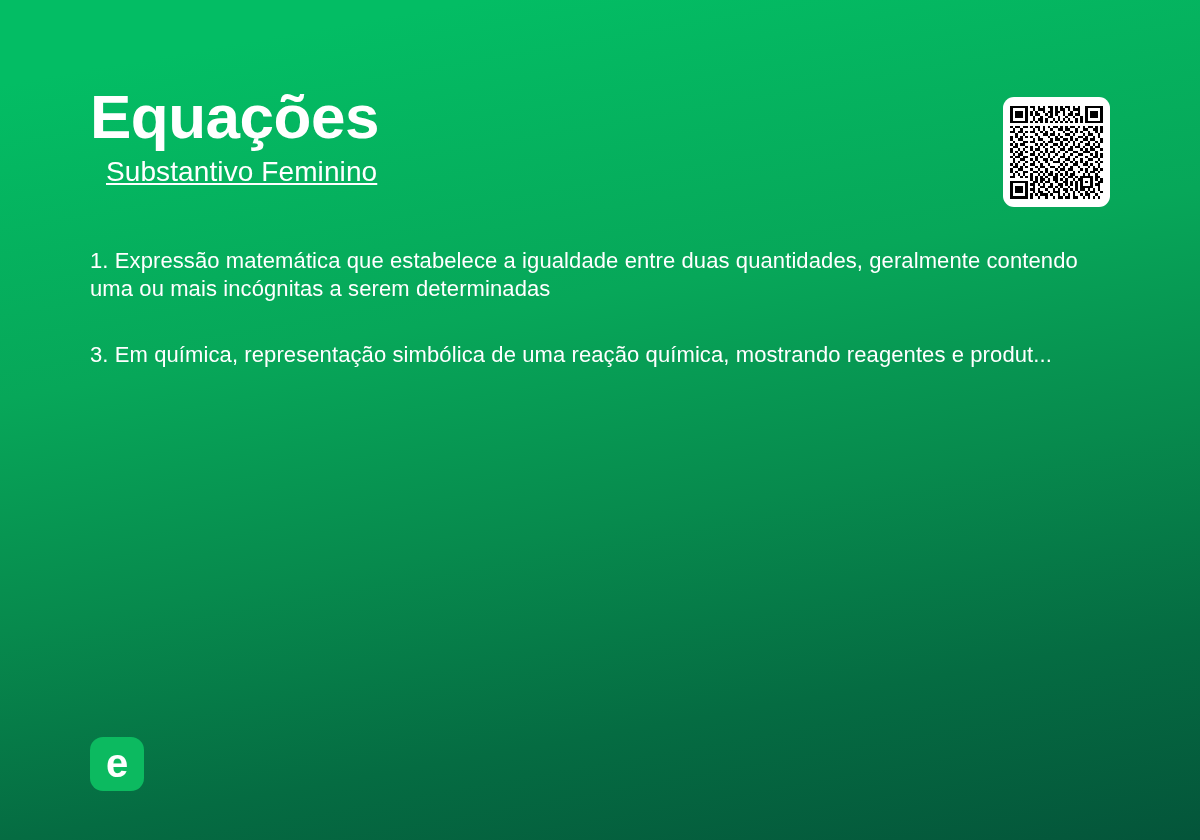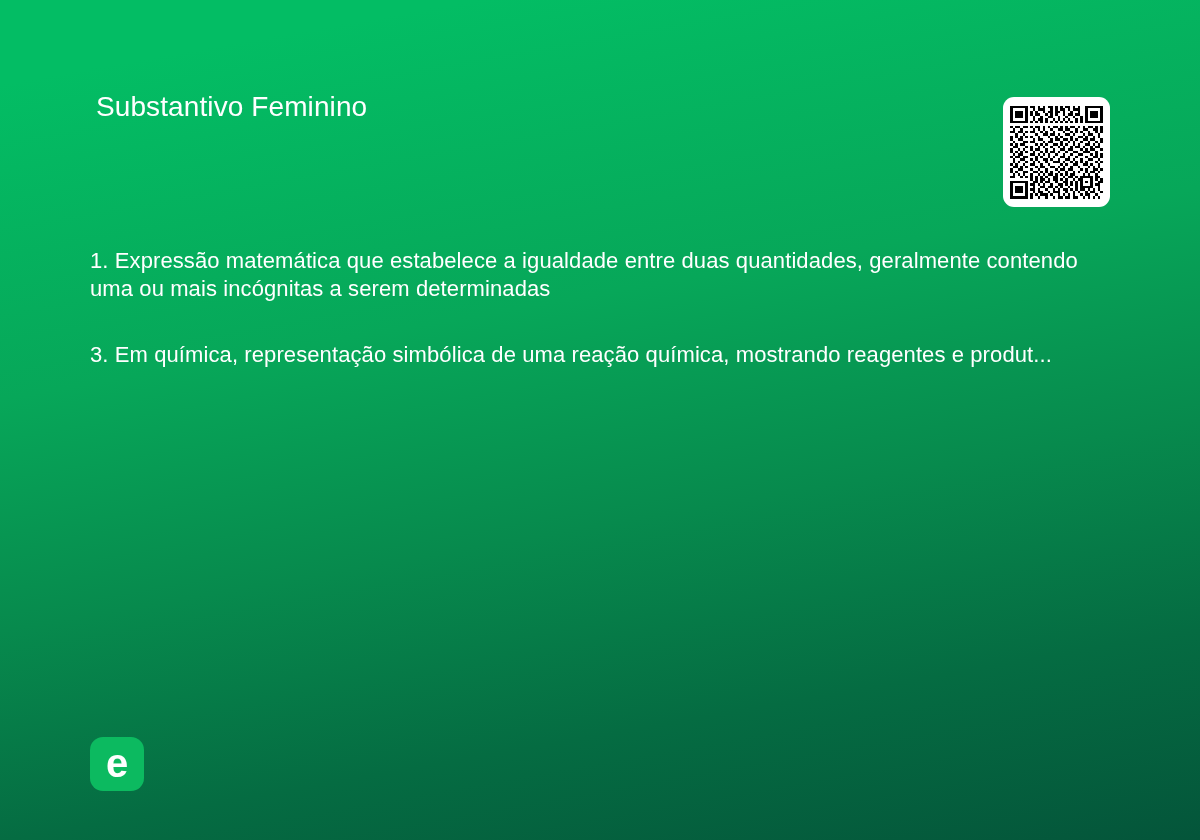--- a/index.html
+++ b/index.html
@@ -39,26 +39,27 @@
   .title {
     margin: 0;
     font-size: 62px;
     line-height: 1.05;
     font-weight: 700;
     color: #ffffff;
     letter-spacing: -0.5px;
   }
 
   .subtitle {
-    margin: 6px 0 0 6px;
+    margin: 6px 0 0 16px;
     font-size: 28px;
     line-height: 1.2;
     font-weight: 400;
     color: #ffffff;
     letter-spacing: 0.1px;
+    text-decoration: underline;
   }
 
   
   .qr-panel {
     position: absolute;
     left: 1003px;
     top: 97px;
     width: 107px;
     height: 110px;
     background: #ffffff;
@@ -126,20 +127,21 @@
     letter-spacing: -0.5px;
     line-height: 1;
   }
 </style>
 </head>
 <body>
 
 <div class="card">
 
   <div class="header">
+    <h1 class="title">Equações</h1>
     <p class="subtitle">Substantivo Feminino</p>
   </div>
 
   <div class="qr-panel">
     <svg viewBox="0 0 37 37" shape-rendering="crispEdges">
       <rect width="37" height="37" fill="#ffffff"></rect>
       <g fill="#000000">
 
         <rect x="0" y="0" width="7" height="1"></rect>
           <rect x="0" y="6" width="7" height="1"></rect>

